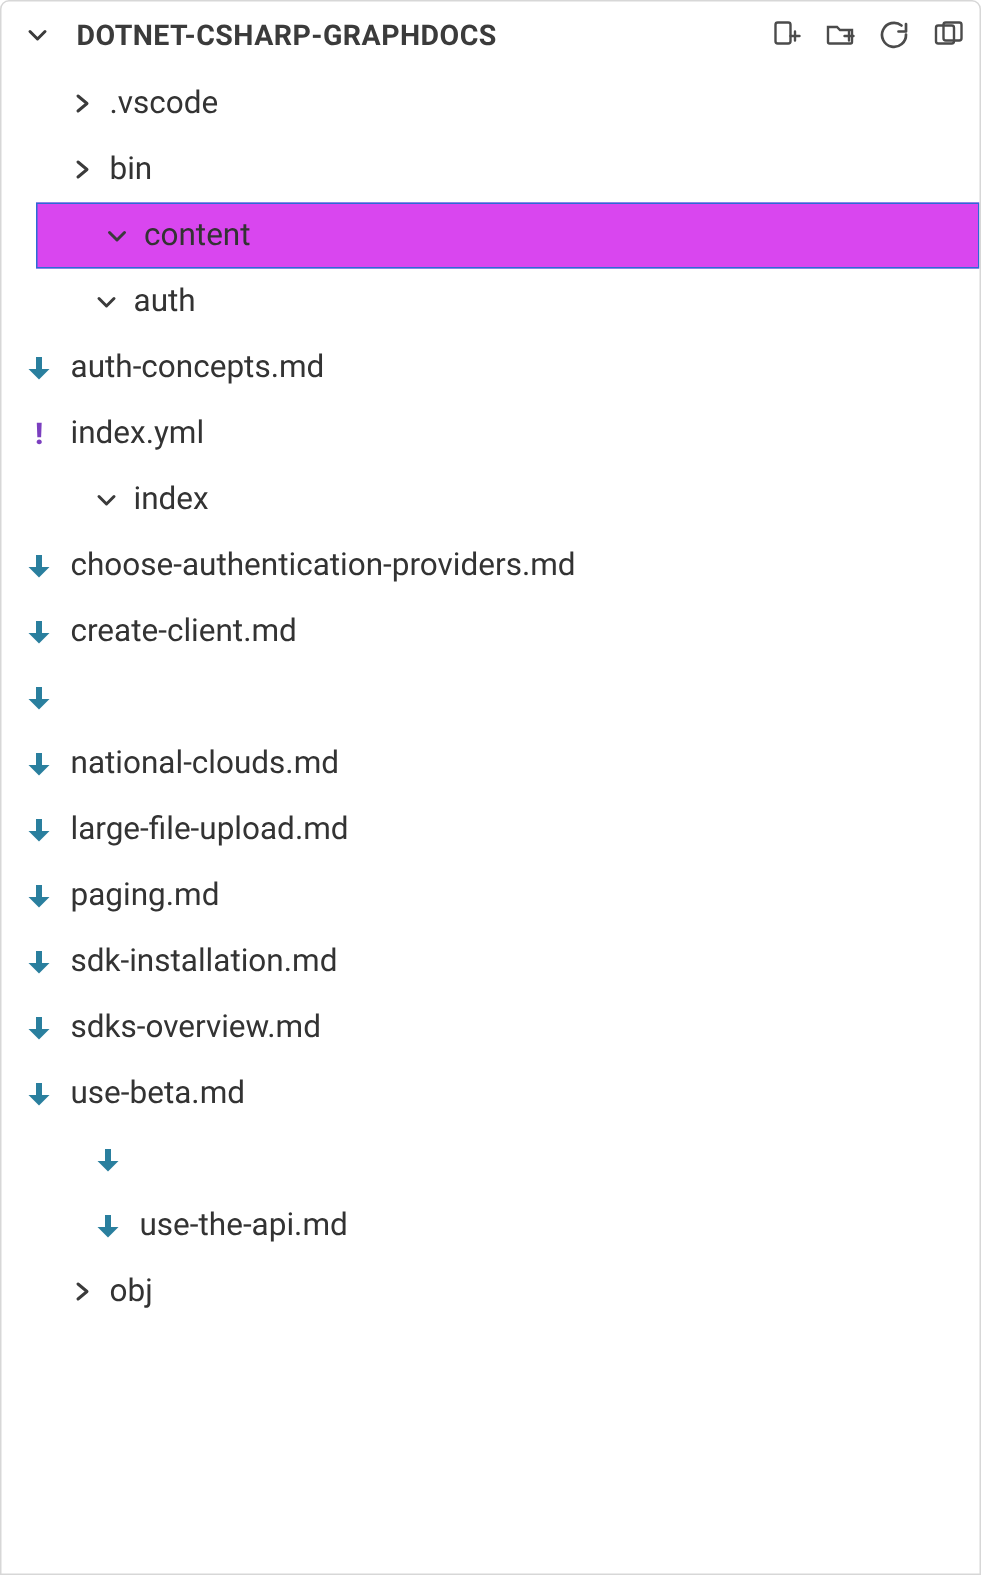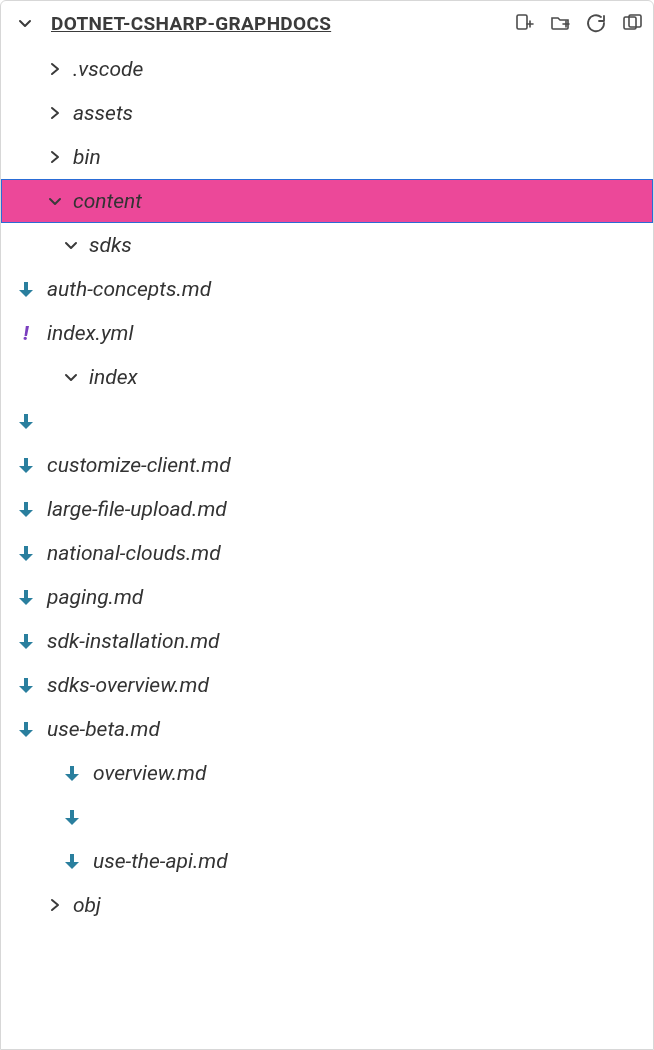--- a/index.html
+++ b/index.html
@@ -14,21 +14,20 @@
     overflow: hidden;
     border: 1px solid #d7d7d7;
     border-radius: 6px 6px 0 0;
   }
   .explorer { display: flex; flex-direction: column; height: 100%; }
   .header {
     display: flex;
     height: 44px;
     padding: 0 10px 0 14px;
     gap: 6px;
-    text-decoration: underline;
   }
   .header .title {
     flex: 1;
     font-weight: 700;
     letter-spacing: 0.3px;
     font-size: 19px;
     color: #3b3b3b;
     display: flex;
     align-items: center;
     gap: 8px;
@@ -36,26 +35,26 @@
   .header-actions { display: flex; align-items: center; gap: 14px; }
   .header-actions .act { width: 22px; height: 22px; display: inline-flex; align-items: center; justify-content: center; cursor: pointer; color: #4b4b4b; }
   .tree { flex: 1; overflow: auto; padding-top: 2px; }
   .row {
     display: flex;
     align-items: center;
     height: 44px;
     padding-left: 14px;
     cursor: pointer;
     white-space: nowrap;
-    font-style: italic;
   }
   .row.selected {
-    background: #ec4899;
+    background: #d946ef;
     outline: 1px solid #2a6cd6;
     outline-offset: -1px;
+    margin-left: 23px;
   }
   .twisty {
     width: 20px; height: 20px;
     display: inline-flex; align-items: center; justify-content: center;
     margin-right: 8px;
     color: #3b3b3b;
     flex: 0 0 20px;
   }
   .fi { width: 22px; height: 22px; display: inline-flex; align-items: center; justify-content: center; margin-right: 10px; flex: 0 0 22px; }
   .label { font-size: 21px; color: #333; }
@@ -138,54 +137,46 @@
 
     <div class="row indent-1">
       <span class="twisty">
           <svg width="20" height="20" viewBox="0 0 20 20">
             <use href="#chev-right"></use>
           </svg>
         </span>
       <span class="label">.vscode</span>
     </div>
 
+
     <div class="row indent-1">
       <span class="twisty">
           <svg width="20" height="20" viewBox="0 0 20 20">
             <use href="#chev-right"></use>
           </svg>
         </span>
-      <span class="label">assets</span>
-    </div>
-
-    <div class="row indent-1">
-      <span class="twisty">
-          <svg width="20" height="20" viewBox="0 0 20 20">
-            <use href="#chev-right"></use>
-          </svg>
-        </span>
       <span class="label">bin</span>
     </div>
 
     <div class="row indent-1 selected">
       <span class="twisty">
           <svg width="20" height="20" viewBox="0 0 20 20">
             <use href="#chev-down"></use>
           </svg>
         </span>
       <span class="label">content</span>
     </div>
 
     <div class="row indent-2">
       <span class="twisty">
           <svg width="20" height="20" viewBox="0 0 20 20">
             <use href="#chev-down"></use>
           </svg>
         </span>
-      <span class="label">sdks</span>
+      <span class="label">auth</span>
     </div>
 
     <div class="row indent-3">
       <span class="fi md-icon">
           <svg width="20" height="20" viewBox="0 0 20 20">
             <use href="#md-arrow"></use>
           </svg>
         </span>
       <span class="label">auth-concepts.md</span>
     </div>
@@ -203,51 +194,59 @@
         </span>
       <span class="label">index</span>
     </div>
 
     <div class="row indent-3">
       <span class="fi md-icon">
           <svg width="20" height="20" viewBox="0 0 20 20">
             <use href="#md-arrow"></use>
           </svg>
         </span>
-    </div>
-    <div class="row indent-3">
-      <span class="fi md-icon">
-          <svg width="20" height="20" viewBox="0 0 20 20">
-            <use href="#md-arrow"></use>
-          </svg>
-        </span>
-      <span class="label">customize-client.md</span>
+      <span class="label">choose-authentication-providers.md</span>
+    </div>
+    <div class="row indent-3">
+      <span class="fi md-icon">
+          <svg width="20" height="20" viewBox="0 0 20 20">
+            <use href="#md-arrow"></use>
+          </svg>
+        </span>
+      <span class="label">create-client.md</span>
+    </div>
+    <div class="row indent-3">
+      <span class="fi md-icon">
+          <svg width="20" height="20" viewBox="0 0 20 20">
+            <use href="#md-arrow"></use>
+          </svg>
+        </span>
+    </div>
+    <div class="row indent-3">
+      <span class="fi md-icon">
+          <svg width="20" height="20" viewBox="0 0 20 20">
+            <use href="#md-arrow"></use>
+          </svg>
+        </span>
+      <span class="label">national-clouds.md</span>
     </div>
     <div class="row indent-3">
       <span class="fi md-icon">
           <svg width="20" height="20" viewBox="0 0 20 20">
             <use href="#md-arrow"></use>
           </svg>
         </span>
       <span class="label">large-file-upload.md</span>
     </div>
     <div class="row indent-3">
       <span class="fi md-icon">
           <svg width="20" height="20" viewBox="0 0 20 20">
             <use href="#md-arrow"></use>
           </svg>
         </span>
-      <span class="label">national-clouds.md</span>
-    </div>
-    <div class="row indent-3">
-      <span class="fi md-icon">
-          <svg width="20" height="20" viewBox="0 0 20 20">
-            <use href="#md-arrow"></use>
-          </svg>
-        </span>
       <span class="label">paging.md</span>
     </div>
     <div class="row indent-3">
       <span class="fi md-icon">
           <svg width="20" height="20" viewBox="0 0 20 20">
             <use href="#md-arrow"></use>
           </svg>
         </span>
       <span class="label">sdk-installation.md</span>
     </div>
@@ -261,28 +260,20 @@
     </div>
     <div class="row indent-3">
       <span class="fi md-icon">
           <svg width="20" height="20" viewBox="0 0 20 20">
             <use href="#md-arrow"></use>
           </svg>
         </span>
       <span class="label">use-beta.md</span>
     </div>
 
-    <div class="row indent-2">
-      <span class="fi md-icon">
-          <svg width="20" height="20" viewBox="0 0 20 20">
-            <use href="#md-arrow"></use>
-          </svg>
-        </span>
-      <span class="label">overview.md</span>
-    </div>
     <div class="row indent-2">
       <span class="fi md-icon">
           <svg width="20" height="20" viewBox="0 0 20 20">
             <use href="#md-arrow"></use>
           </svg>
         </span>
     </div>
     <div class="row indent-2">
       <span class="fi md-icon">
           <svg width="20" height="20" viewBox="0 0 20 20">

